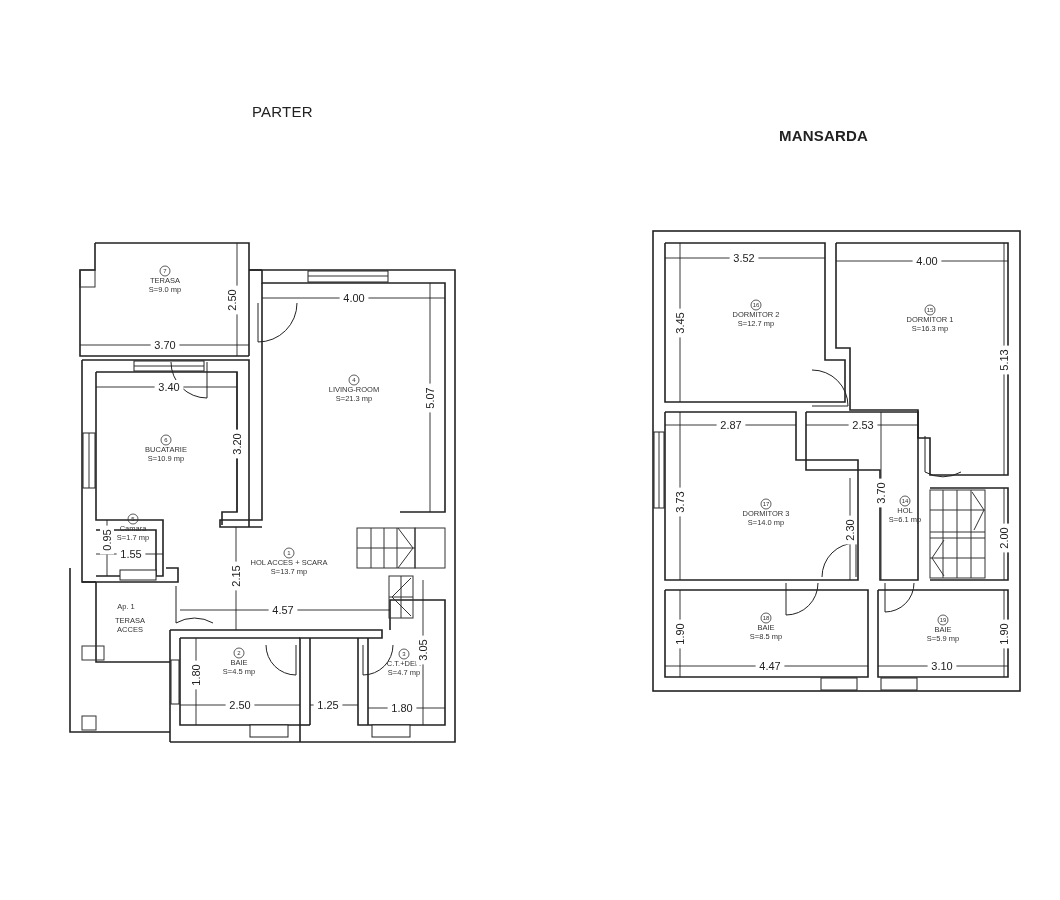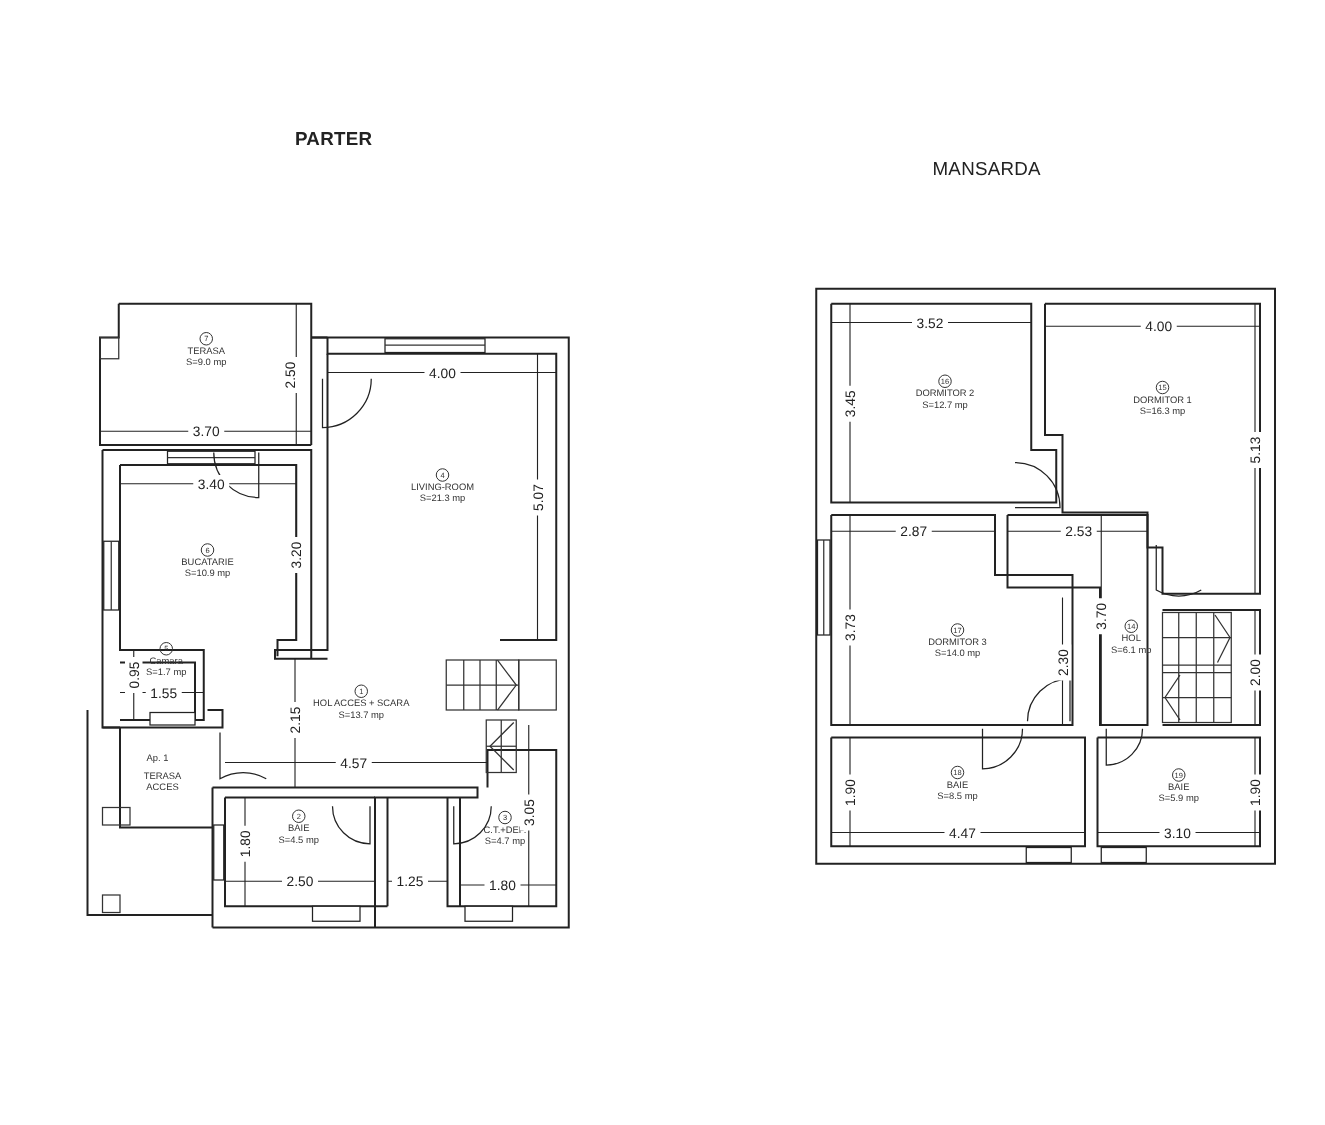--- a/index.html
+++ b/index.html
@@ -1,20 +1,20 @@
 <!DOCTYPE html>
 <html><head>
   <meta charset="utf-8">
   <style>
     html, body { margin: 0; padding: 0; background: #ffffff; }
     body { width: 1060px; height: 900px; position: relative; overflow: hidden;
            font-family: "Liberation Sans", sans-serif; color: #1a1a1a; }
     .title { position: absolute; font-size: 15px; letter-spacing: 0.2px; color: #222; }
-    #title-parter { left: 236px; top: 103px; font-weight: bold; }
-    #title-mansarda { left: 746px; top: 127px; }
+    #title-parter { left: 252px; top: 103px; }
+    #title-mansarda { left: 779px; top: 127px; font-weight: bold; }
     svg { position: absolute; left: 0; top: 0; }
     .wall { fill: none; stroke: #222; stroke-width: 1.6; }
     .thin { fill: none; stroke: #333; stroke-width: 1; }
     .dim { stroke: #222; stroke-width: 0.9; fill: none; }
     .dimtxt { font-family: "Liberation Sans", sans-serif; font-size: 11px; fill: #222; }
     .rname { font-family: "Liberation Sans", sans-serif; font-size: 7.5px; fill: #333; text-anchor: middle; }
     .rnum { font-family: "Liberation Sans", sans-serif; font-size: 6px; fill: #333; text-anchor: middle; }
     .win { fill: #fff; stroke: #222; stroke-width: 1; }
     .door { fill: none; stroke: #222; stroke-width: 1; }
   </style>

